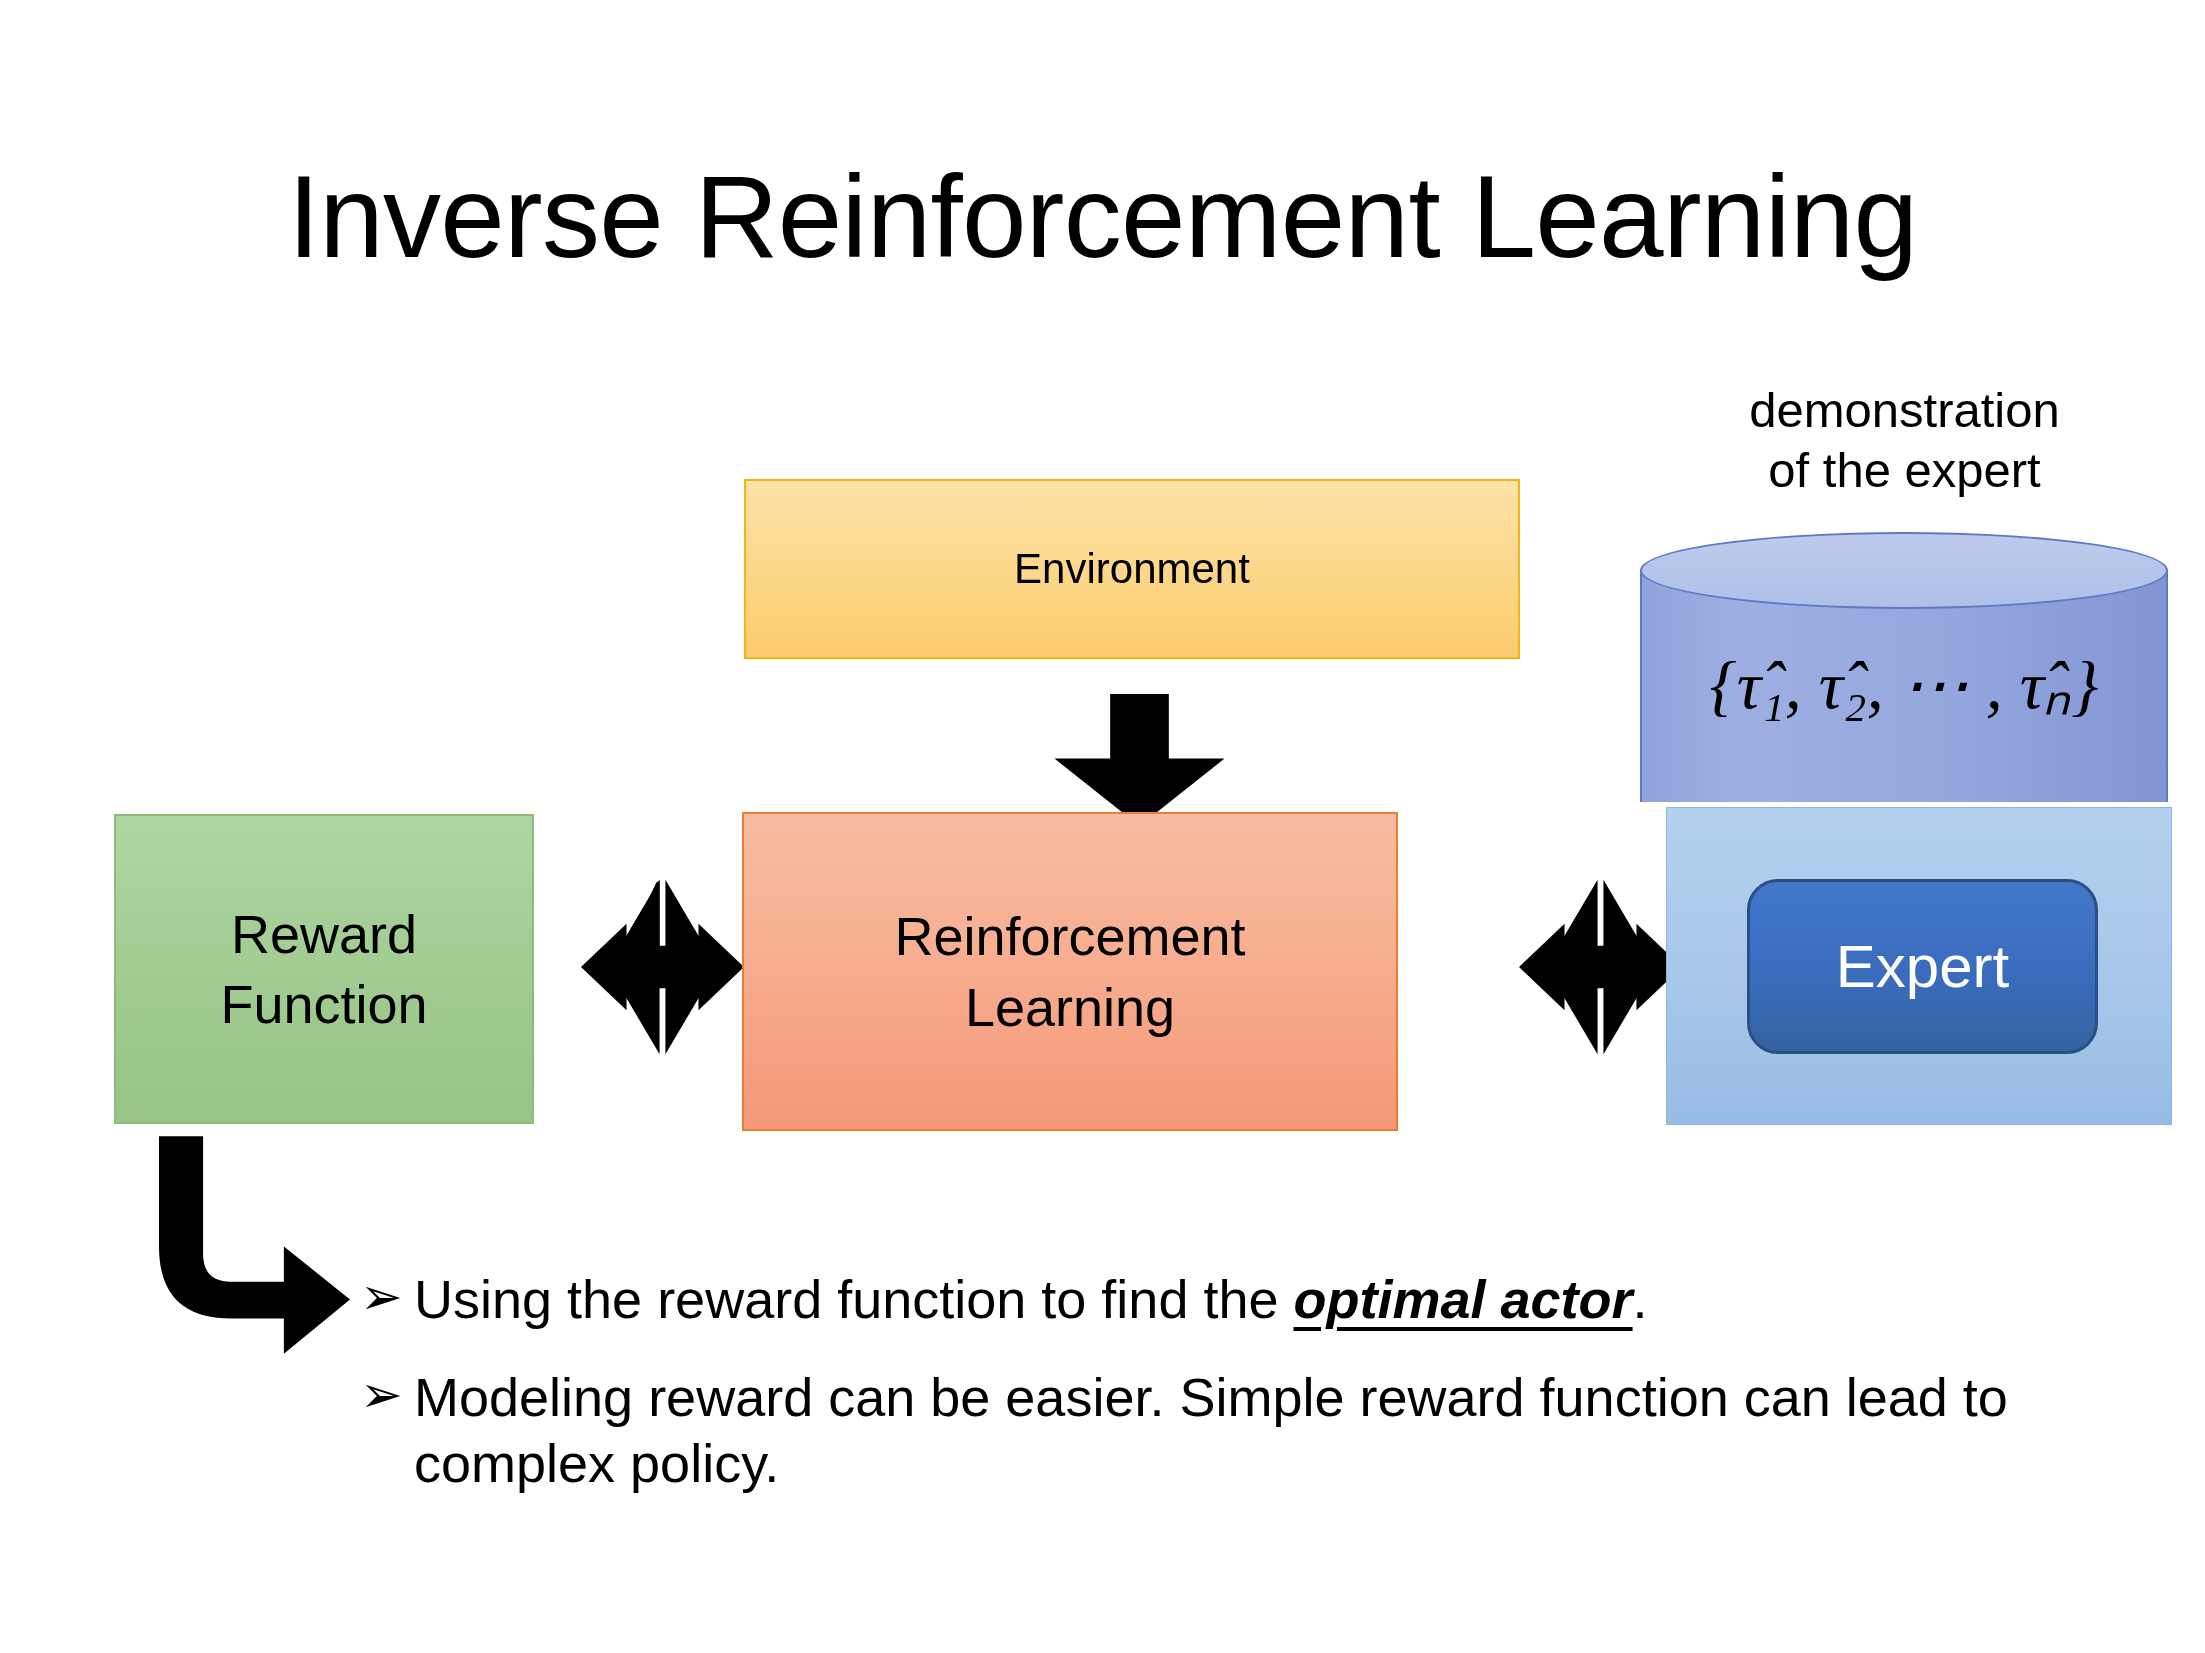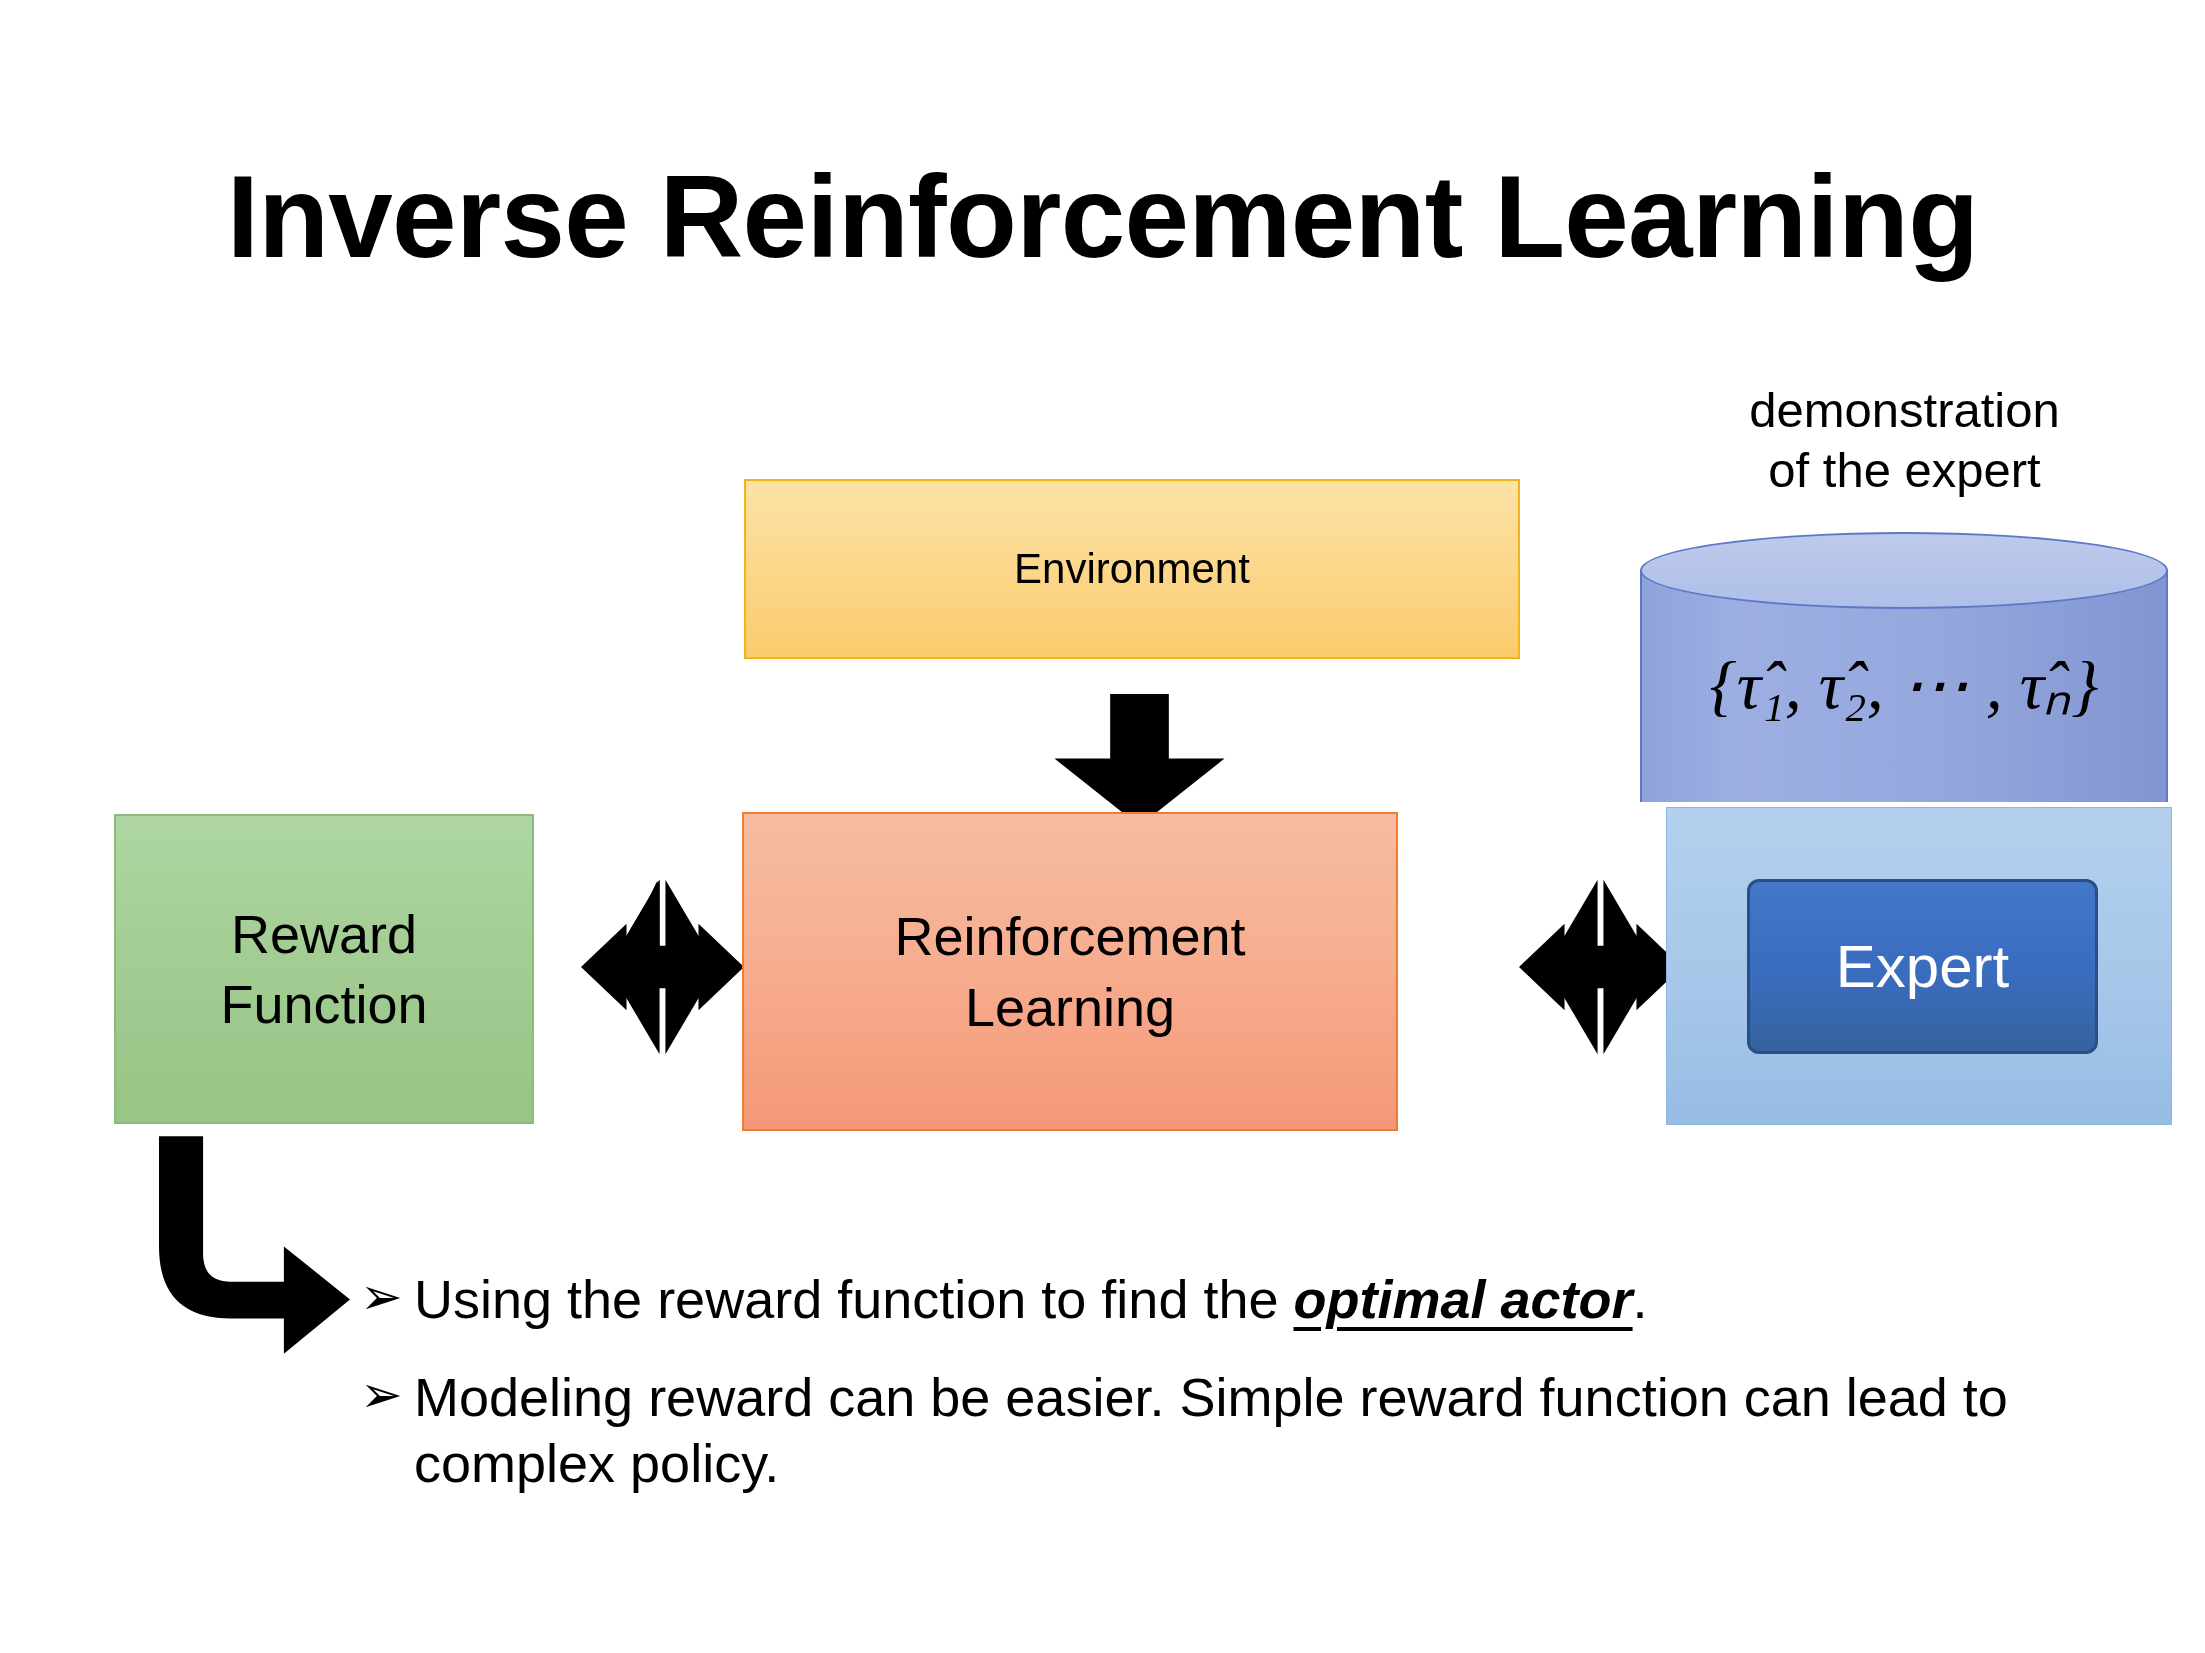--- a/index.html
+++ b/index.html
@@ -23,21 +23,20 @@
     position: absolute;
     left: 0;
     top: 157px;
     width: 2205px;
     text-align: center;
     font-size: 116px;
     line-height: 1.05;
     color: #000000;
     letter-spacing: -0.7px;
     white-space: nowrap;
-    font-weight: bold;
   }
 
   
   .proc-box {
     position: absolute;
     box-sizing: border-box;
     display: flex;
     align-items: center;
     justify-content: center;
     text-align: center;
@@ -88,21 +87,21 @@
     background: linear-gradient(to bottom, #B4D0EE 0%, #A5C6E9 60%, #97BCE4 100%);
     border: 1.5px solid #8CB6E2;
     box-sizing: border-box;
   }
   #expert-button {
     position: absolute;
     left: 1747px;
     top: 879px;
     width: 351px;
     height: 175px;
-    border-radius: 12px;
+    border-radius: 31px;
     background: linear-gradient(to bottom, #4277C9 0%, #3A6CBE 55%, #35639F 100%);
     border: 3.7px solid #2A4F84;
     box-sizing: border-box;
     display: flex;
     align-items: center;
     justify-content: center;
     color: #ffffff;
     font-size: 60px;
   }
 

